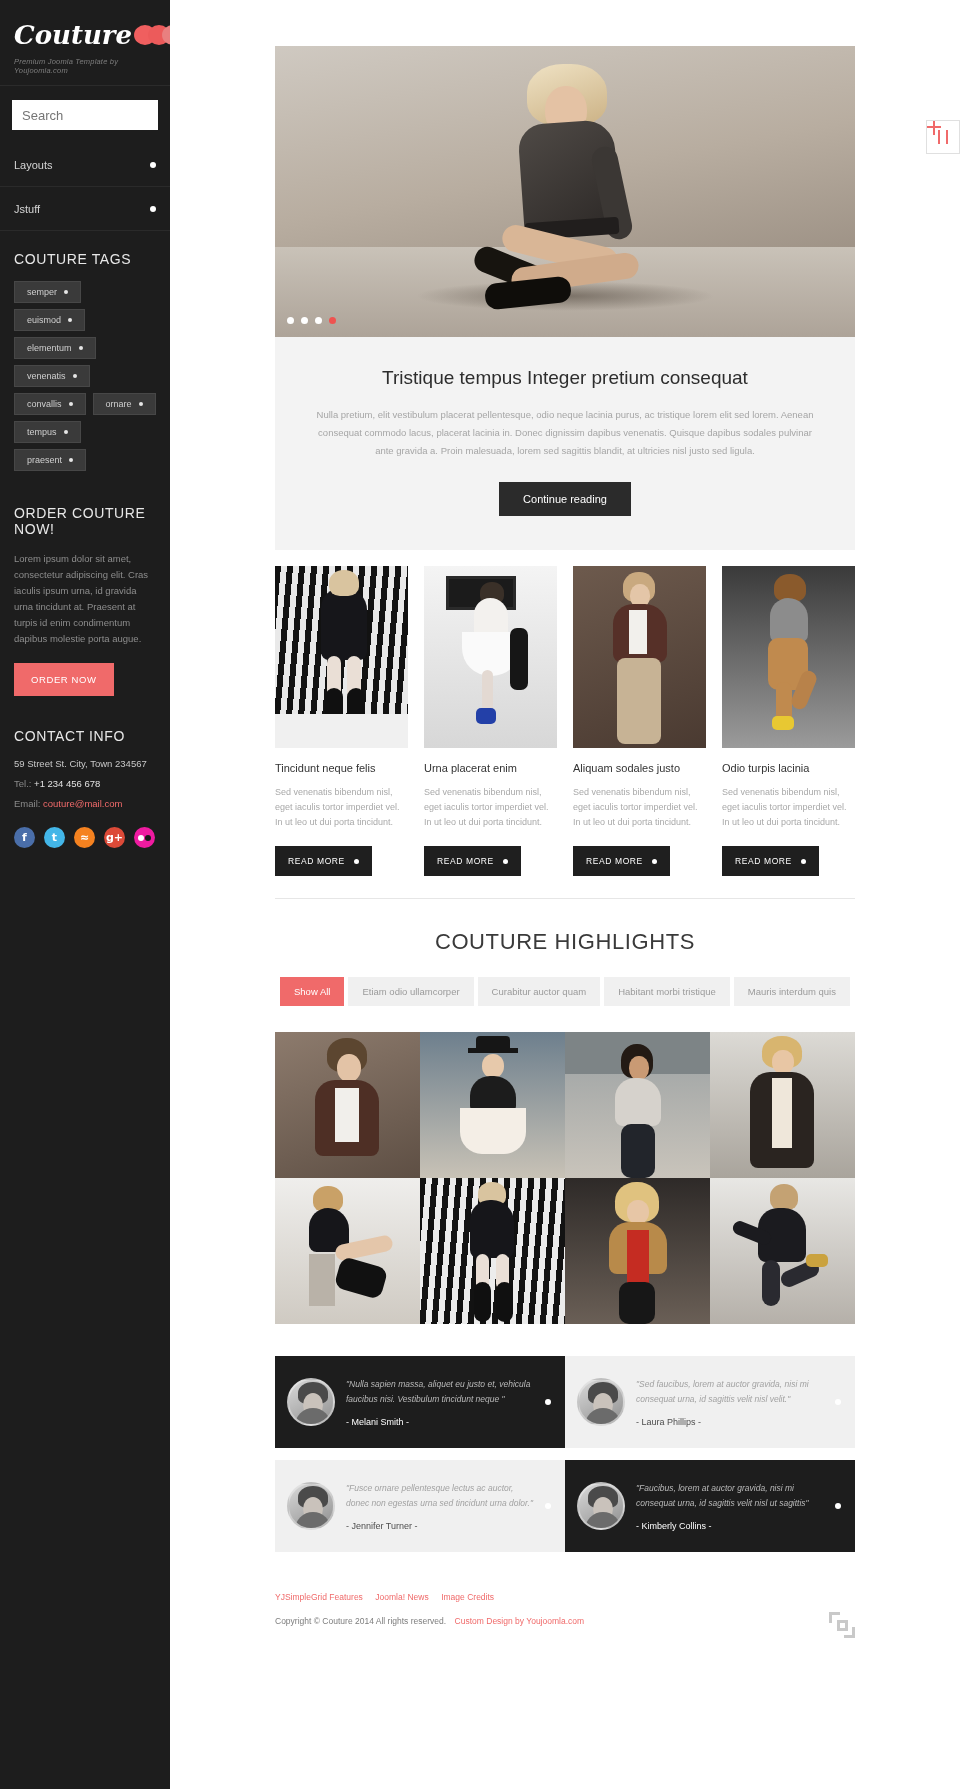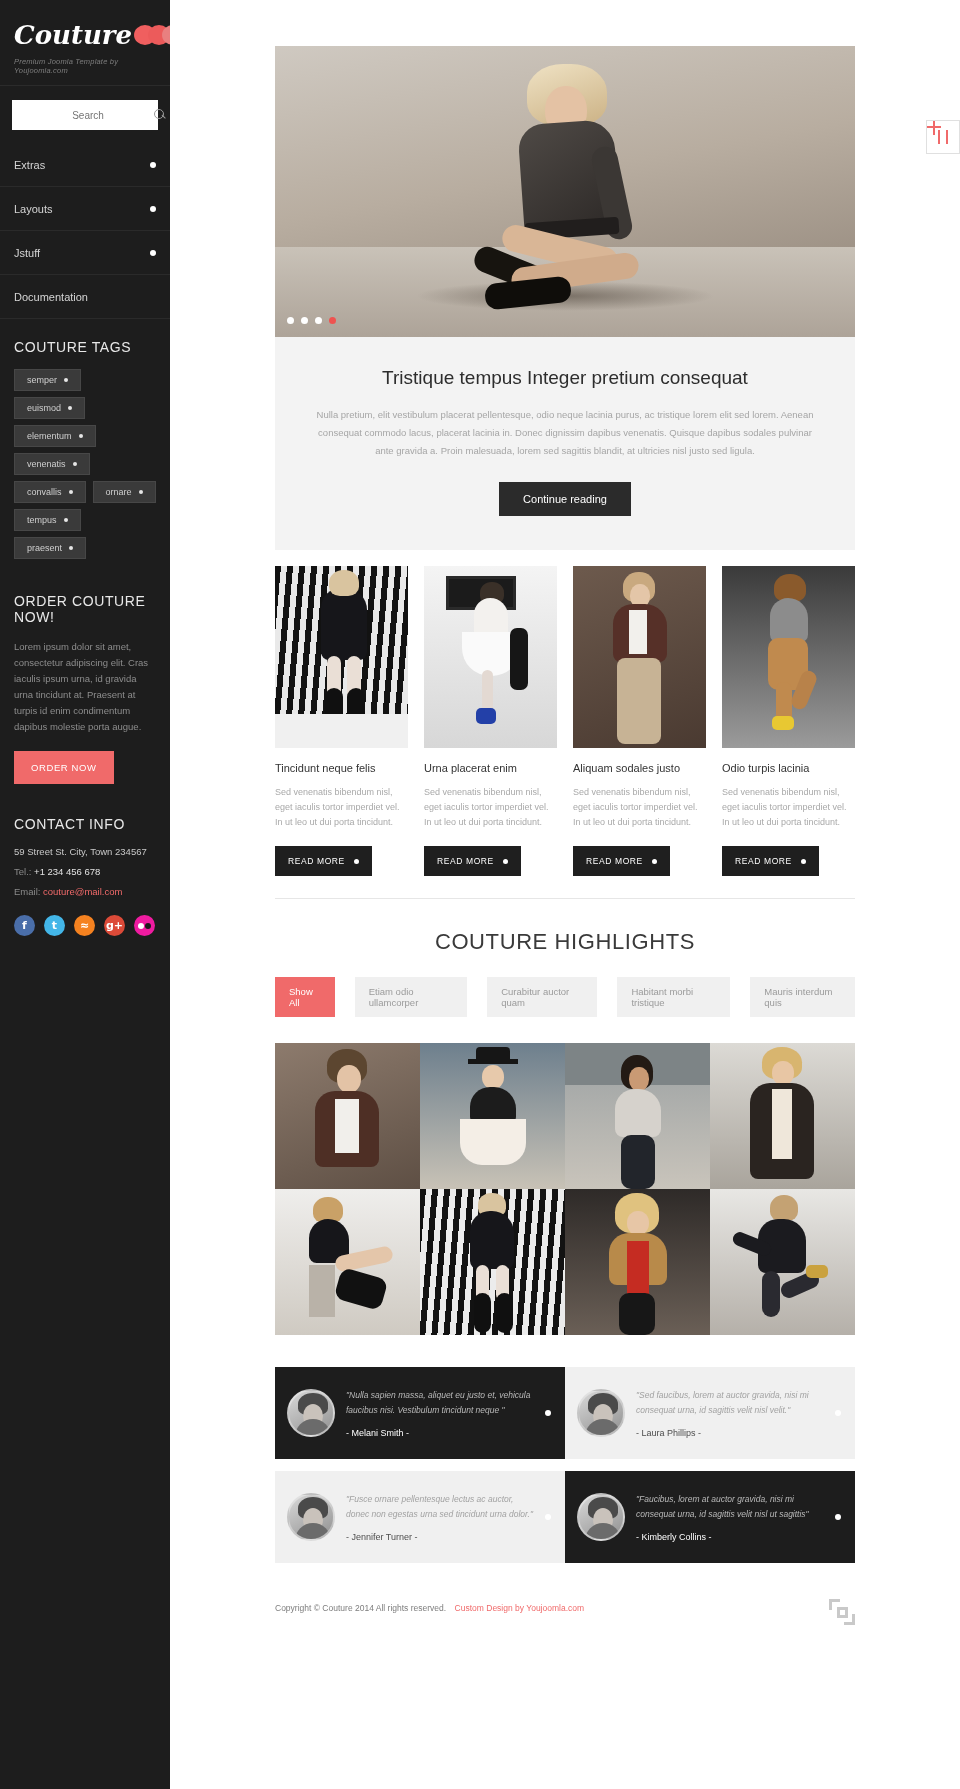--- a/index.html
+++ b/index.html
@@ -53,24 +53,23 @@
   .search-wrap { padding: 14px 12px 13px 12px; background:#1d1d1d; }
   .search-box {
     background: #ffffff;
     height: 30px;
     display: flex; align-items: center;
     padding: 0 8px 0 10px;
     position: relative;
   }
   .search-box input {
     border: 0; outline: none; flex: 1;
-    font-size: 10px; color: #9b9b9b;
+    font-size: 13px; color: #9b9b9b;
     font-family: "Liberation Sans", sans-serif;
     background: transparent;
-    text-align: center;
   }
   .search-box .mag {
     width: 12px; height: 12px; flex: 0 0 12px; position: relative;
   }
   .search-box .mag::before {
     content:""; position:absolute; left:0; top:0;
     width:8px;height:8px;border:1.4px solid #9a9a9a;border-radius:50%;
   }
   .search-box .mag::after {
     content:""; position:absolute; left:7px; top:7px;
@@ -257,21 +256,21 @@
   }
   .readmore .dot { width:5px;height:5px;border-radius:50%;background:#fff;display:block; }
 
   .hr { height:1px; background:#e6e6e6; width:580px; margin: 22px 0 0 0; }
 
   
   .hl-title {
     text-align:center; font-size: 22px; color: #3a3a3a; font-weight:normal;
     letter-spacing: .6px; margin: 30px 0 22px 0;
   }
-  .filters { display:flex; justify-content:center; gap: 20px; margin-bottom: 26px; }
+  .filters { display:flex; justify-content:center; gap: 4px; margin-bottom: 26px; }
   .filter {
     background:#f0f0f0; color:#9b9b9b; font-size:9.5px;
     padding: 9px 14px; text-decoration:none; border:0; cursor:pointer;
     font-family:"Liberation Sans", sans-serif;
   }
   .filter.on { background:#f06a6a; color:#fff; }
 
   .grid { display:grid; grid-template-columns: repeat(4, 145px); width: 580px; }
   .cell { width: 145px; height: 146px; overflow: hidden; position:relative; }
 
@@ -379,39 +378,28 @@
     <div class="search-wrap">
       <div class="search-box">
         <input type="text" placeholder="Search" style="">
         <span class="mag"></span>
       </div>
     </div>
 
     <ul class="nav">
       <li>
         <a href="#">
-            <span>Extras</span>
-            <span class="bullet"></span>
-          </a>
-      </li>
-      <li>
-        <a href="#">
             <span>Layouts</span>
             <span class="bullet"></span>
           </a>
       </li>
       <li>
         <a href="#">
             <span>Jstuff</span>
             <span class="bullet"></span>
-          </a>
-      </li>
-      <li>
-        <a href="#">
-            <span>Documentation</span>
           </a>
       </li>
     </ul>
 
     <div class="widget">
       <h4 class="widget-title">COUTURE TAGS</h4>
       <div class="tags">
         <a class="tag" href="#">
             <span>semper</span>
             <span class="dot"></span>
@@ -749,20 +737,25 @@
               <div class="tquote">"Faucibus, lorem at auctor gravida, nisi mi consequat urna, id sagittis velit nisl ut sagittis"</div>
               <div class="tauthor">- Kimberly Collins -</div>
             </div>
             <span class="tdot"></span>
           </div>
         </div>
       </section>
 
       <footer class="footer">
         <div class="line">
+          <a href="#">YJSimpleGrid Features</a>
+          <a href="#" style="margin-left:8px;">Joomla! News</a>
+          <a href="#" style="margin-left:8px;">Image Credits</a>
+        </div>
+        <div class="line">
           <span class="copy">Copyright © Couture 2014 All rights reserved.</span>
           <a href="#" style="margin-left:4px;">Custom Design by Youjoomla.com</a>
         </div>
         <div class="yj-mark">
           <span class="c1"></span>
             <span class="c2"></span>
             <span class="c3"></span>
             <span class="c4"></span>
             <span class="c5"></span>
         </div>

